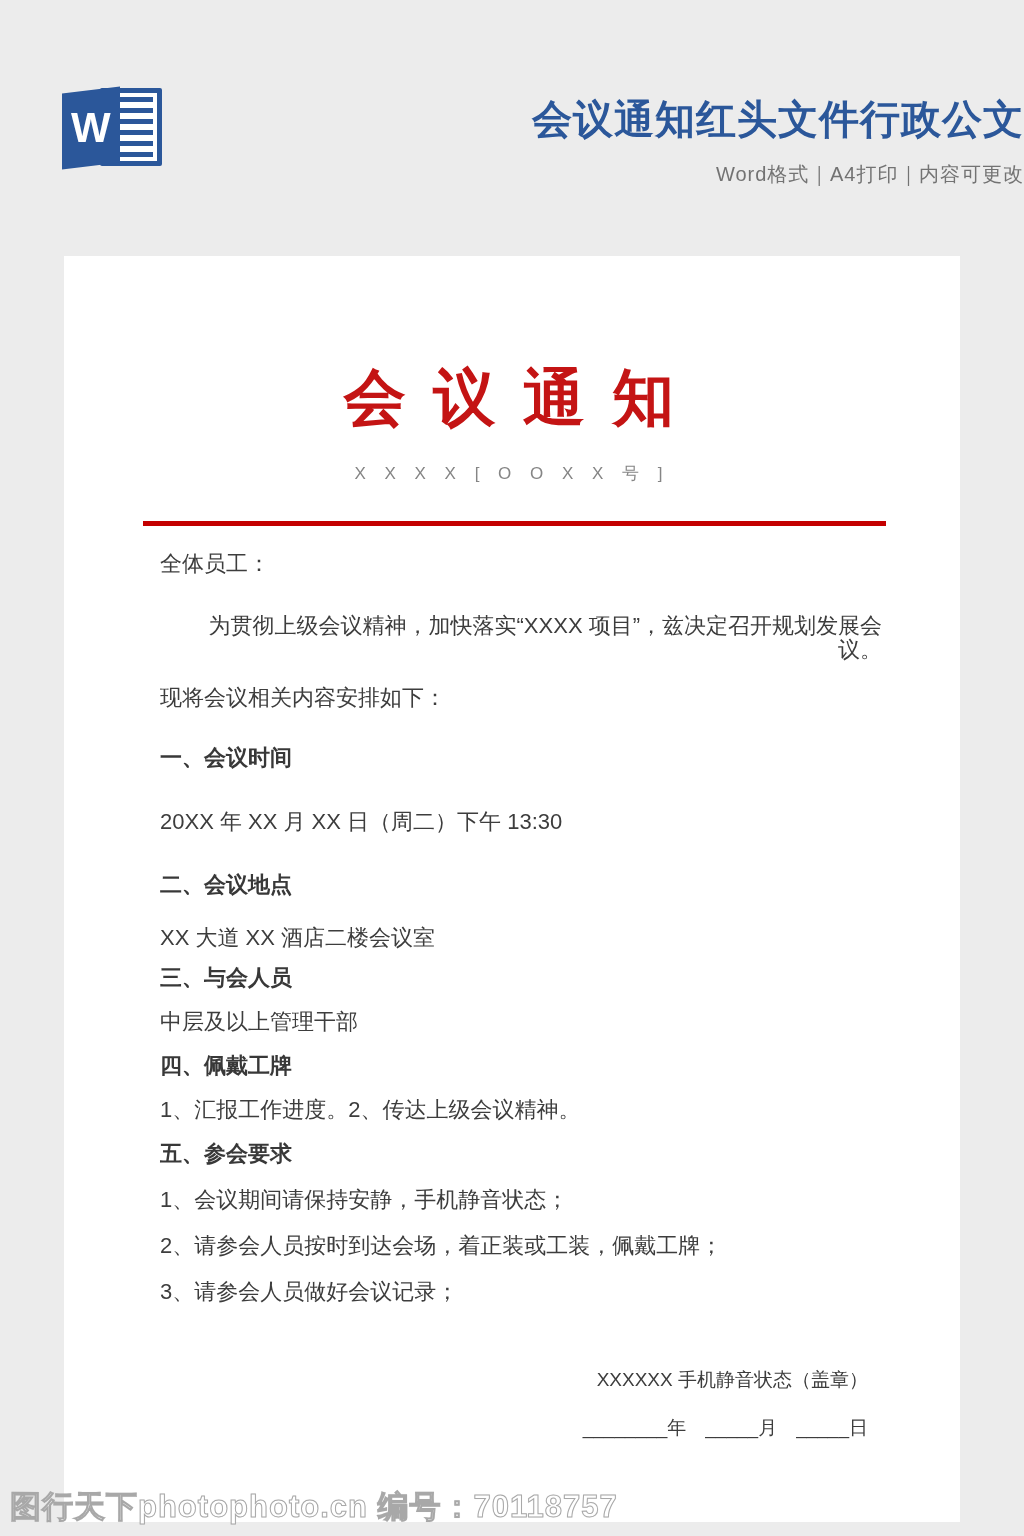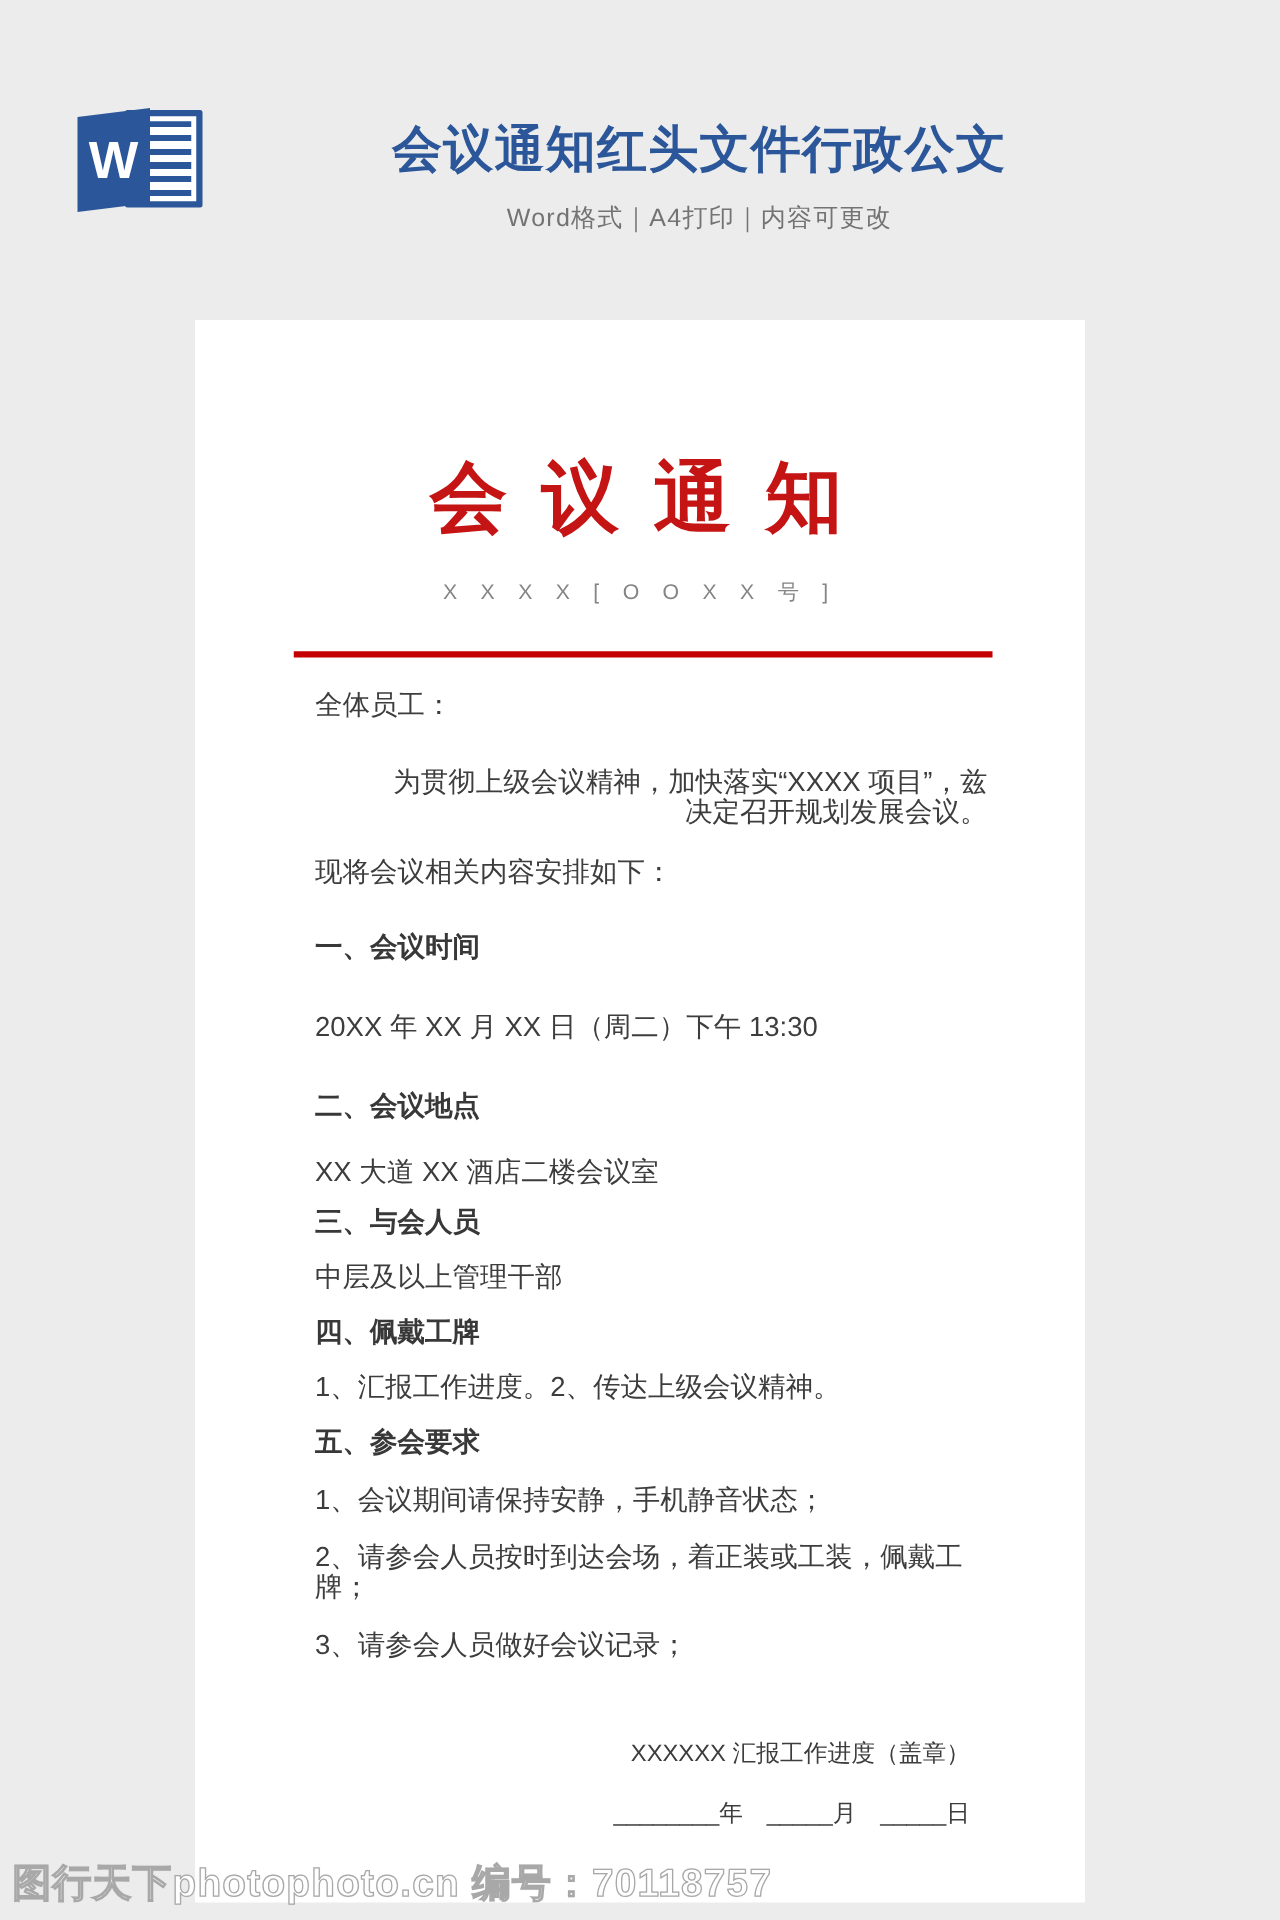--- a/index.html
+++ b/index.html
@@ -36,35 +36,35 @@
     transform: skewY(-7deg);
     display: flex; align-items: center; justify-content: center;
   }
   .word-icon-flap span {
     color: #fff; font-weight: 700; font-size: 42px;
     font-family: "Liberation Sans", sans-serif;
     transform: skewY(7deg);
   }
   .banner-text {
     position: absolute; left: 95px; right: 0; top: 92px;
-    text-align: center;
+    text-align: right;
   }
   .banner-title {
     font-size: 40px; font-weight: 700; color: #2b579a;
     letter-spacing: 1px;
   }
   .banner-subtitle {
     margin-top: 14px;
     font-size: 20px; font-weight: 400; color: #737373;
     letter-spacing: 1px;
   }
 
   
   .page {
-    width: 712px; height: 1266px;
+    width: 896px; height: 1266px;
     margin: 0 auto;
     background: #ffffff;
     position: relative;
   }
   .doc-title {
     padding-top: 100px;
     text-align: center;
     font-family: "Liberation Serif", serif;
     font-weight: 700;
     font-size: 62px;
@@ -143,18 +143,18 @@
     <p style="margin-top:20px">中层及以上管理干部</p>
     <p class="head" style="margin-top:20px">四、佩戴工牌</p>
     <p style="margin-top:20px">1、汇报工作进度。2、传达上级会议精神。</p>
     <p class="head" style="margin-top:20px">五、参会要求</p>
     <p style="margin-top:22px">1、会议期间请保持安静，手机静音状态；</p>
     <p style="margin-top:22px">2、请参会人员按时到达会场，着正装或工装，佩戴工牌；</p>
     <p style="margin-top:22px">3、请参会人员做好会议记录；</p>
   </div>
 
   <div class="signature">
-    <p style="margin-top:64px">XXXXXX 汇报工作进度（盖章）</p>
+    <p style="margin-top:64px">XXXXXX 手机静音状态（盖章）</p>
     <p style="margin-top:24px">________年　_____月　_____日</p>
   </div>
 </div>
 
 <div class="watermark">图行天下photophoto.cn 编号：70118757</div>
 
 </body></html>

